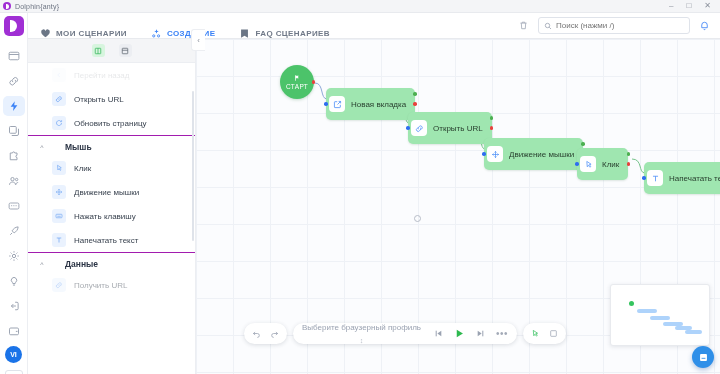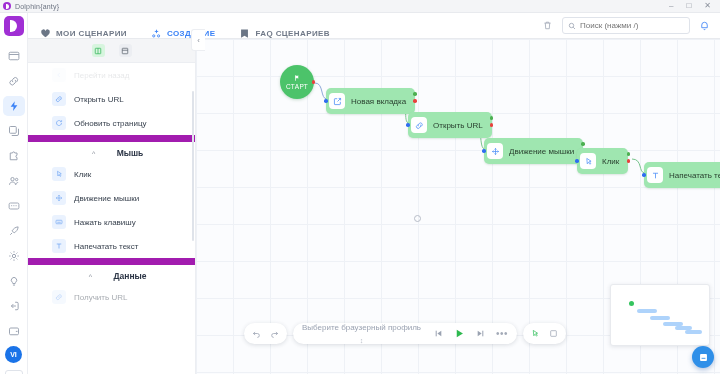--- a/index.html
+++ b/index.html
@@ -81,41 +81,41 @@
   .tab.active { color: #3b82f6; }
   .tab.active::after {
     content: ""; position: absolute; left: 8px; right: 8px; bottom: 0;
     height: 2px; background: #3b82f6;
   }
   .tab svg { width: 11px; height: 11px; display: block; }
   .hdr-right { margin-left: auto; display: flex; align-items: center; gap: 9px; margin-right: 10px; }
   .icon-btn { color: #a3aab7; display: flex; align-items: center; }
   .icon-btn svg { width: 11px; height: 11px; display: block; }
   .search-box {
-    width: 128px; height: 17px; border: 1px solid #dfe3ea; border-radius: 3px;
+    width: 152px; height: 17px; border: 1px solid #dfe3ea; border-radius: 3px;
     background: #fff; display: flex; align-items: center; padding: 0 5px; gap: 4px;
   }
   .search-box svg { width: 8px; height: 8px; color: #9aa2b1; flex:0 0 auto; }
   .search-box input {
     border: none; outline: none; font-size: 8px; color: #8b919c;
     font-family: "Liberation Sans", sans-serif; width: 100%; background: transparent;
   }
   .bell { color: #3b82f6; }
 
   
   .canvas {
     position: absolute; left: 196px; top: 39px; width: 524px; height: 335px;
     background:
       repeating-linear-gradient(to right, #eef1f6 0 1px, transparent 1px 37px),
       repeating-linear-gradient(to bottom, #eef1f6 0 1px, transparent 1px 37px),
       #fbfcfe;
     overflow: hidden;
   }
   .node {
-    position: absolute; height: 26px; border-radius: 5px;
+    position: absolute; height: 32px; border-radius: 5px;
     background: #9fe6b0; display: flex; align-items: center;
     padding: 0 9px 0 3px; gap: 6px;
     box-shadow: 0 1px 2px rgba(40,90,60,.14);
     text-align: center;
   }
   .node .nicon {
     width: 16px; height: 16px; border-radius: 4px; background: #fff;
     display: flex; align-items: center; justify-content: center;
     color: #4b8ef7; flex: 0 0 auto;
   }
@@ -208,22 +208,21 @@
   .cmd-item .cicon {
     width: 14px; height: 14px; border-radius: 3px; background: #eaf2fe;
     color: #6ea4f3; display: flex; align-items: center; justify-content: center;
     flex: 0 0 auto;
   }
   .cmd-item .cicon svg { width: 8px; height: 8px; display: block; }
   .cmd-item .clabel { font-size: 8px; color: #3a4char; color:#39424f; }
   .cmd-item.faded { opacity: .12; }
   .sect-head {
     display: flex; align-items: center; gap: 19px; padding: 6px 0 4px 10px;
-    border-top: 7px solid #a21caf;
-    justify-content: center;
+    border-top: 1px solid #a21caf;
   }
   .sect-head .chev { font-size: 7px; color: #8b919c; width: 8px; text-align: center; }
   .sect-head .stitle { font-size: 8.5px; font-weight: bold; color: #2b3445; }
   .panel-scroll {
     position: absolute; right: 1px; top: 28px; width: 2px; height: 150px;
     background: #dfe3ea; border-radius: 1px;
   }
 </style>
 </head>
 <body>

